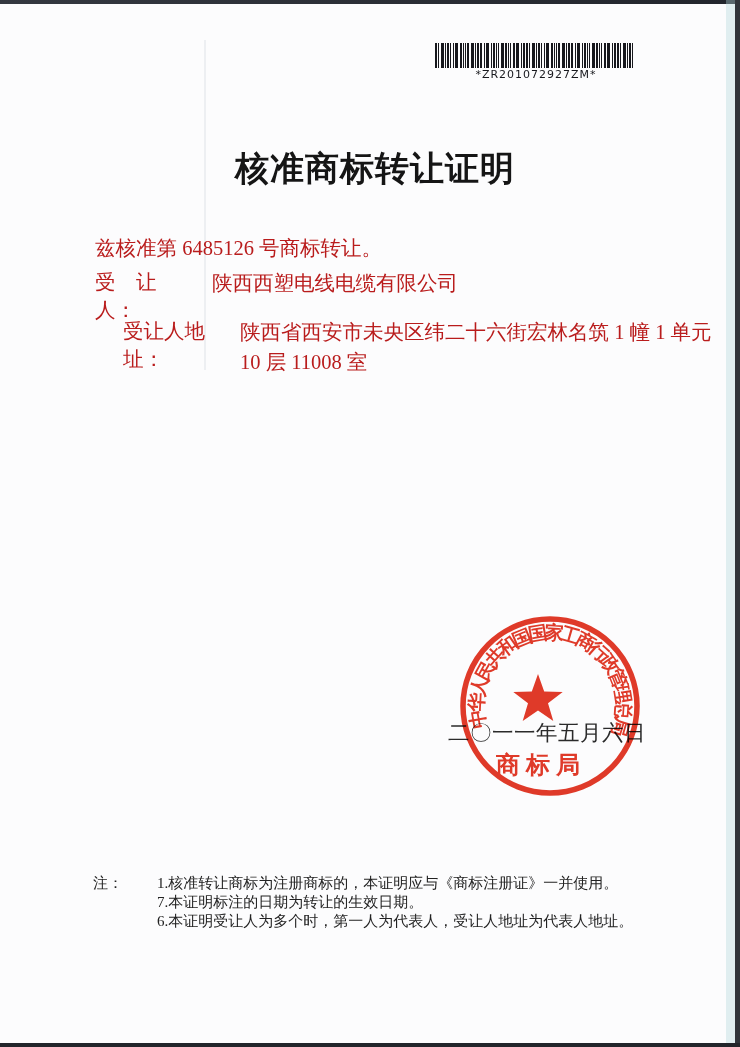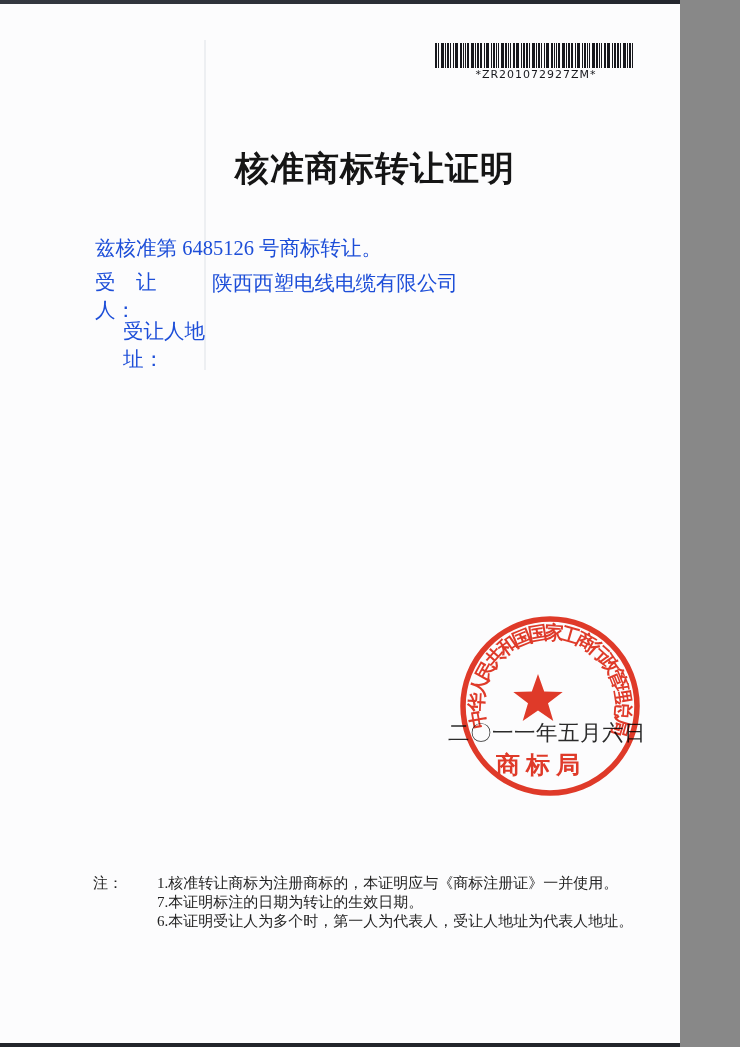--- a/index.html
+++ b/index.html
@@ -1,18 +1,18 @@
 <!DOCTYPE html>
 <html><head>
 <meta charset="utf-8">
 <style>
   html,body{margin:0;padding:0;background:#888;}
   .paper{
     position:relative;
-    width:680px;height:1047px;
+    width:740px;height:1047px;
     background:#fcfcfd;
     overflow:hidden;
     font-family:"Liberation Serif","DejaVu Serif",serif;
     color:#1e1e1e;
     text-decoration:underline;
   }
   
   .edge-top{position:absolute;left:0;top:0;width:740px;height:4px;background:linear-gradient(to right,#343840,#22252c);}
   .edge-bottom{position:absolute;left:0;top:1043px;width:740px;height:4px;background:#22252a;}
   .edge-right-dark{position:absolute;left:735px;top:0;width:5px;height:1047px;background:#30343a;}
@@ -26,21 +26,21 @@
     font-family:"DejaVu Sans","Liberation Sans",sans-serif;
     font-size:11px;letter-spacing:1px;color:#17181d;line-height:13px;margin-top:0px;
   }
 
   .title{
     position:absolute;left:0;top:146px;width:750px;
     text-align:center;font-size:34px;font-weight:bold;color:#151515;
     letter-spacing:1px;
   }
 
-  .row{position:absolute;left:95px;font-size:20.5px;color:#1d4ed8;display:flex;}
+  .row{position:absolute;left:95px;font-size:20.5px;color:#b91c1c;display:flex;}
   .row-approval{top:234px;}
   .row-assignee{top:260px;margin-top:8px;}
   .row-address{top:317px;margin-left:28px;}
   .field-label{width:117px;flex:0 0 117px;}
   .field-value{line-height:30px;}
   .addr-line{display:block;}
 
   .date-line{
     position:absolute;left:448px;top:718px;
     font-size:21.5px;color:#2a2a2a;letter-spacing:0.5px;z-index:1;white-space:nowrap;
@@ -143,20 +143,24 @@
     <span>兹核准第 6485126 号商标转让。</span>
   </div>
 
   <div class="row row-assignee">
     <span class="field-label">受　让　人：</span>
     <span class="field-value">陕西西塑电线电缆有限公司</span>
   </div>
 
   <div class="row row-address">
     <span class="field-label">受让人地址：</span>
+    <span class="field-value">
+      <span class="addr-line">陕西省西安市未央区纬二十六街宏林名筑 1 幢 1 单元</span>
+      <span class="addr-line">10 层 11008 室</span>
+    </span>
   </div>
 
   <div class="date-line">二〇一一年五月六日</div>
 
   <svg class="seal" viewBox="0 0 190 190" xmlns="http://www.w3.org/2000/svg">
     <circle cx="95" cy="93" r="87" fill="none" stroke-width="5.5" stroke="#e02b18"></circle>
     <path id="sealArc" d="M 31.3 113.7 A 67 67 0 1 1 153.6 125.5" fill="none"></path>
     <text font-size="19" fill="#e02b18">
       <textPath href="#sealArc" startOffset="0" textLength="260" lengthAdjust="spacing">中华人民共和国国家工商行政管理总局</textPath>
     </text>

